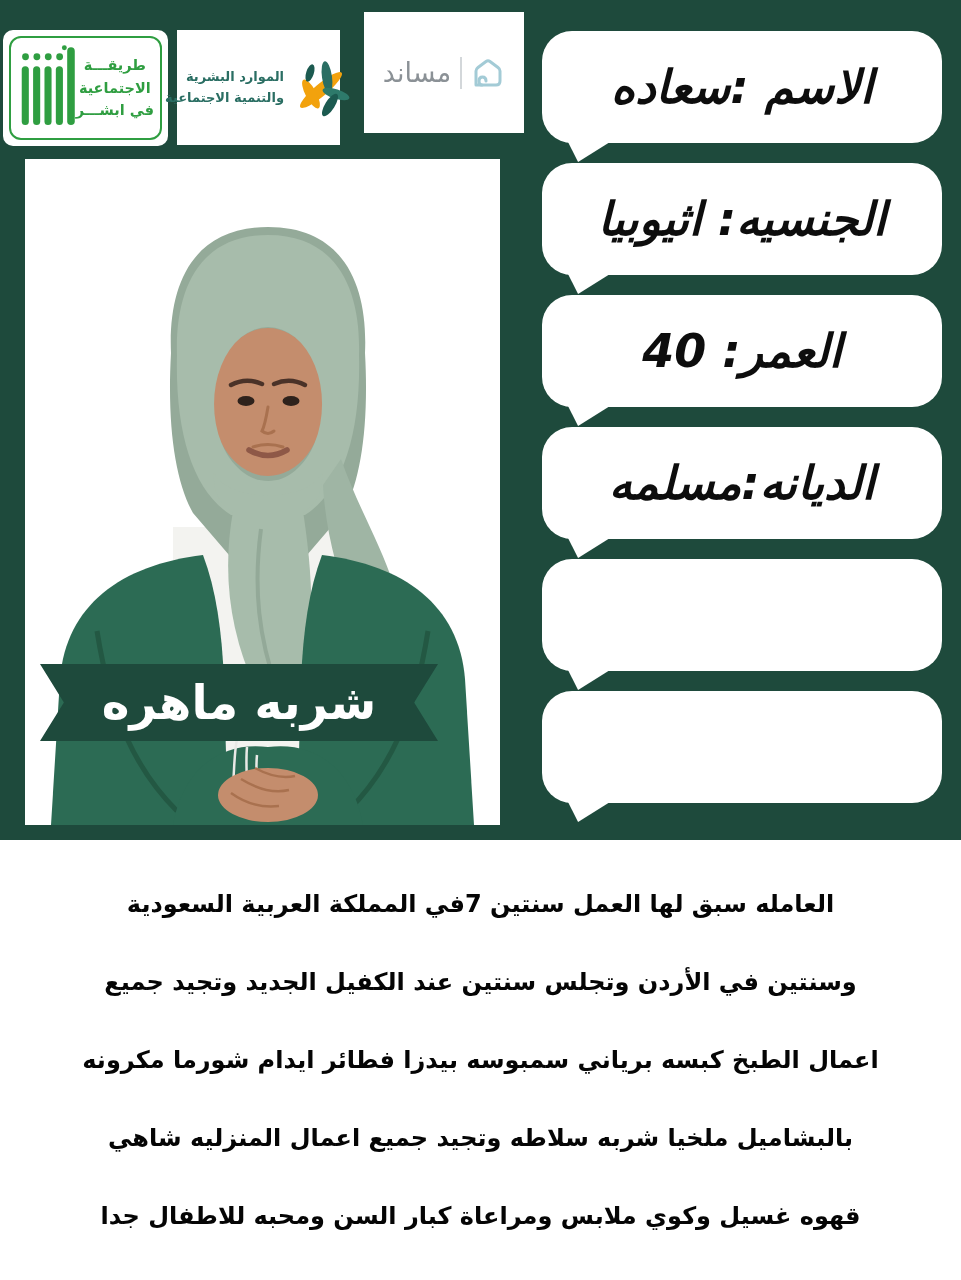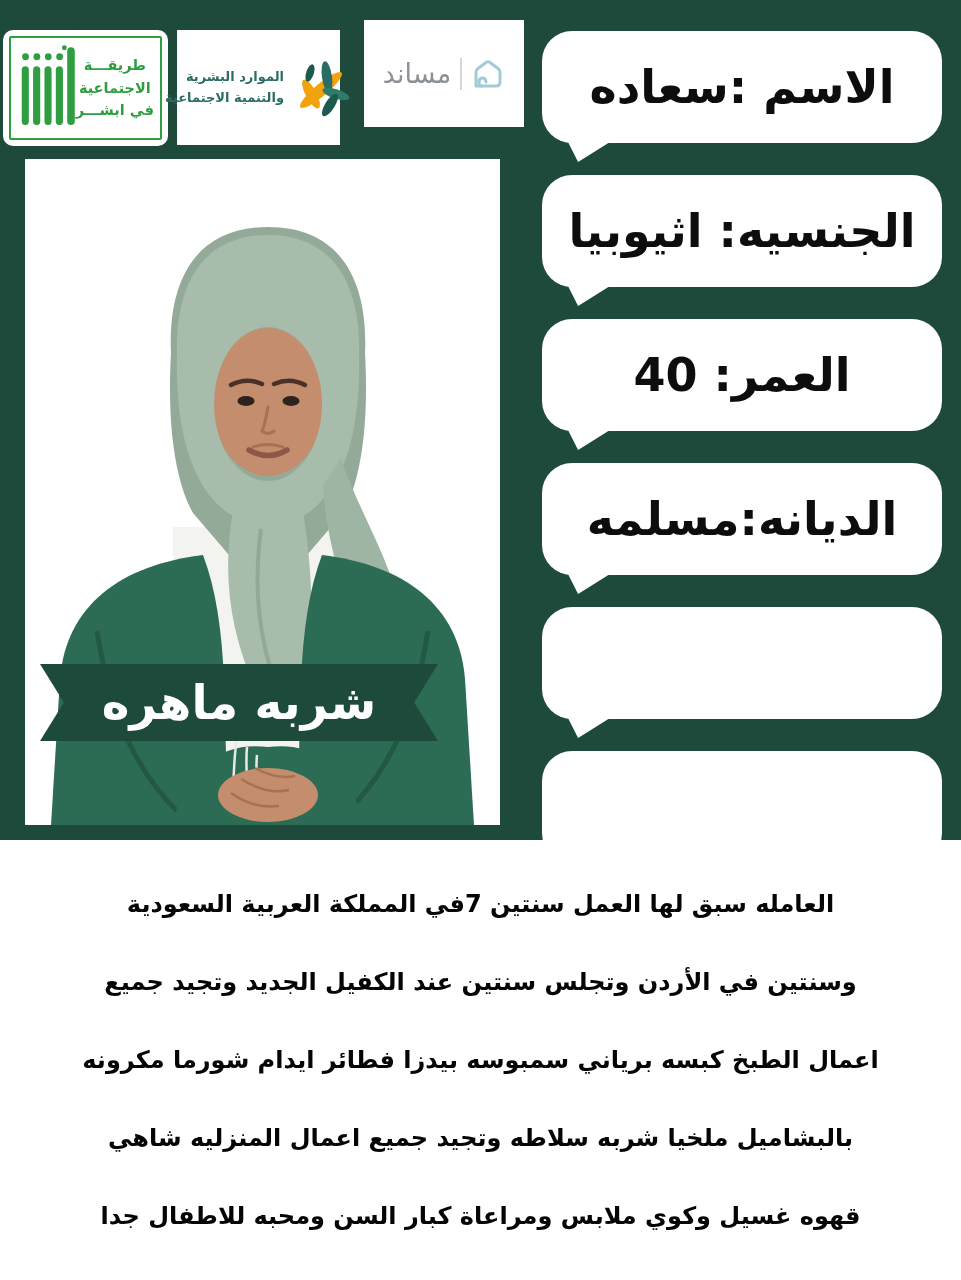--- a/index.html
+++ b/index.html
@@ -8,46 +8,46 @@
     background:#1E4A3C;
     font-family:"DejaVu Sans",sans-serif;
     -webkit-font-smoothing:antialiased;
   }
   .rtl{direction:rtl;unicode-bidi:isolate;}
 
   
   .logo-box{position:absolute;background:#fff;display:flex;align-items:center;justify-content:center;}
   .absher-box{left:3px;top:30px;width:165px;height:116px;border-radius:10px;}
   .absher-inner{
-    width:153px;height:104px;border:2px solid #2F9E41;border-radius:2px;
+    width:153px;height:104px;border:2px solid #2F9E41;border-radius:12px;
     display:flex;align-items:center;justify-content:space-between;padding:0 6px;box-sizing:border-box;
   }
   .absher-text{color:#2F9E41;font-size:14.5px;font-weight:bold;text-align:center;line-height:1.55;white-space:nowrap;}
   .ministry-box{left:177px;top:30px;width:163px;height:115px;}
   .ministry-inner{display:flex;align-items:center;gap:6px;}
   .ministry-text{color:#2A6E63;font-size:13px;font-weight:bold;text-align:right;line-height:1.6;white-space:nowrap;}
-  .musaned-box{left:364px;top:20px;width:160px;height:107px;}
+  .musaned-box{left:364px;top:12px;width:160px;height:121px;}
   .musaned-inner{display:flex;align-items:center;gap:9px;}
   .musaned-text{color:#8B9196;font-size:27px;letter-spacing:1px;}
   .musaned-divider{width:2px;height:32px;background:#d3d7da;}
 
   
   .photo-panel{position:absolute;left:25px;top:159px;width:475px;height:666px;background:#fff;overflow:hidden;}
   .photo-panel svg{display:block;}
 
   
   .ribbon{
     position:absolute;left:40px;top:664px;width:398px;height:77px;background:#1E4A3C;
     clip-path:polygon(0 0,100% 0,94% 50%,100% 100%,0 100%,6% 50%);
     display:flex;align-items:center;justify-content:center;
   }
   .ribbon-label{color:#fff;font-size:47px;font-weight:bold;white-space:nowrap;}
 
   
-  .bubbles{position:absolute;left:542px;top:31px;width:400px;display:flex;flex-direction:column;gap:32px;}
+  .bubbles{position:absolute;left:542px;top:31px;width:400px;display:flex;flex-direction:column;gap:20px;font-style:italic;}
   .bubble{
     position:relative;height:112px;background:#fff;border-radius:30px;
     display:flex;align-items:center;justify-content:center;
   }
   .bubble-text{color:#0d0d0d;font-size:46px;font-weight:bold;white-space:nowrap;}
   .bubble-tail{
     position:absolute;left:26px;bottom:-19px;width:42px;height:20px;background:#fff;
     clip-path:polygon(0 0,100% 0,24% 100%);
   }
 

